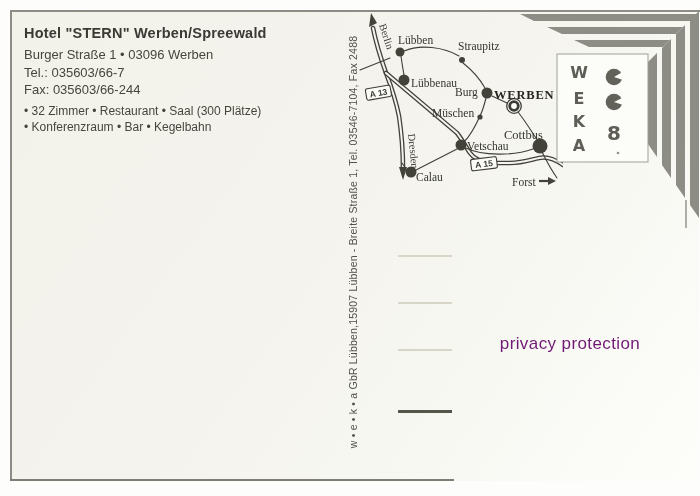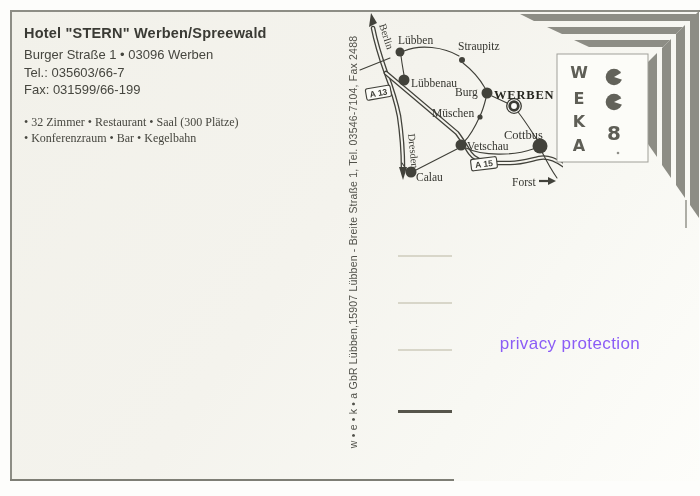--- a/index.html
+++ b/index.html
@@ -7,31 +7,31 @@
           font-family:"Liberation Sans",sans-serif;}
   .card-bg{position:absolute;left:11px;top:12px;width:688px;height:469px;
            background:linear-gradient(125deg,#f2f1ea 0%,#f4f3ed 45%,#f8f8f3 72%,#fdfdfa 100%);}
   .b-top{position:absolute;left:10px;top:10px;width:690px;height:2px;background:#8d8d85;}
   .b-left{position:absolute;left:10px;top:11px;width:2px;height:470px;background:#8d8d85;}
   .b-bottom{position:absolute;left:10px;top:479px;width:444px;height:2px;background:#7e7e75;}
 
   .hotel-block{position:absolute;left:24px;top:25px;color:#46463f;}
   .hotel-title{font-size:14.5px;font-weight:bold;letter-spacing:.2px;color:#3a3a34;margin:0 0 5px 0;}
   .hotel-line{font-size:13px;line-height:17.5px;}
-  .hotel-features{margin-top:15px;font-size:12px;line-height:16.5px;font-family:Liberation Serif, serif;}
+  .hotel-features{margin-top:4px;font-size:12px;line-height:16.5px;}
 
   .publisher{position:absolute;left:353px;top:242px;transform:translate(-50%,-50%) rotate(-90deg);
              white-space:nowrap;font-size:10.5px;letter-spacing:.2px;color:#52524b;}
 
   .addr-line{position:absolute;left:398px;width:54px;height:2px;background:#d8d6c9;}
   .addr-1{top:255px;}.addr-2{top:302px;}.addr-3{top:349px;}
   .addr-4{top:410px;height:3px;background:#56554b;}
 
   .privacy{position:absolute;left:462px;top:337px;width:216px;text-align:center;
-           color:#8b5cf6;font-size:17px;line-height:13.5px;letter-spacing:.4px;}
+           color:#701a75;font-size:17px;line-height:13.5px;letter-spacing:.4px;}
 
   .map-svg{position:absolute;left:358px;top:6px;}
   .corner-svg{position:absolute;left:500px;top:0px;}
 
   .map-label{font-family:"Liberation Serif",serif;fill:#35352f;font-size:11.5px;}
   .map-label-sm{font-family:"Liberation Serif",serif;fill:#3b3b34;font-size:10.5px;}
   .map-label-big{font-family:"Liberation Serif",serif;fill:#35352f;font-size:12.5px;}
   .map-werben{font-family:"Liberation Serif",serif;fill:#26261f;font-size:12.5px;font-weight:bold;letter-spacing:.8px;}
   .sign-text{font-family:"Liberation Sans",sans-serif;fill:#3f3f38;font-size:8.5px;font-weight:bold;text-anchor:middle;}
   .road{stroke:#3f3f38;stroke-width:1.1;fill:none;stroke-linecap:round;}
@@ -48,21 +48,21 @@
 <div class="canvas">
   <div class="card-bg"></div>
   <div class="b-top"></div>
   <div class="b-left"></div>
   <div class="b-bottom"></div>
 
   <div class="hotel-block">
     <div class="hotel-title">Hotel "STERN" Werben/Spreewald</div>
     <div class="hotel-line">Burger Straße 1 • 03096 Werben</div>
     <div class="hotel-line">Tel.: 035603/66-7</div>
-    <div class="hotel-line">Fax: 031599/66-199</div>
+    <div class="hotel-line">Fax: 035603/66-244</div>
     <div class="hotel-features">
       <div>• 32 Zimmer • Restaurant • Saal (300 Plätze)</div>
       <div>• Konferenzraum • Bar • Kegelbahn</div>
     </div>
   </div>
 
   <div class="publisher">w • e • k • a  GbR Lübben,15907 Lübben - Breite Straße 1, Tel. 03546-7104, Fax 2488</div>
 
   <div class="addr-line addr-1"></div>
   <div class="addr-line addr-2"></div>

